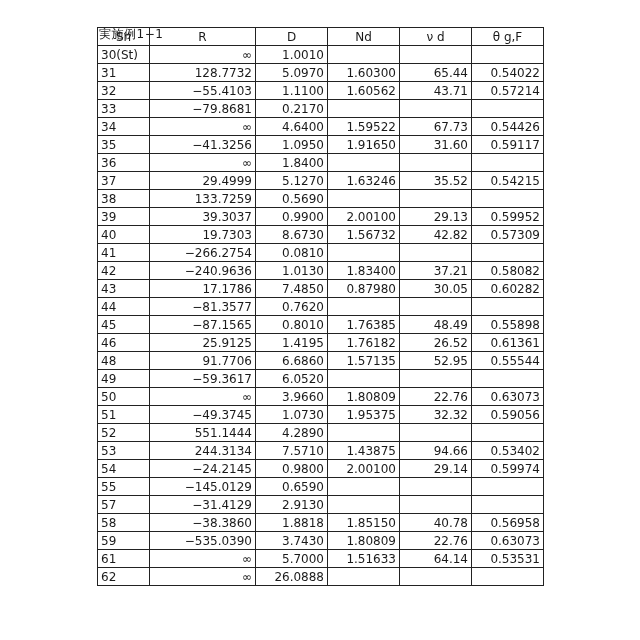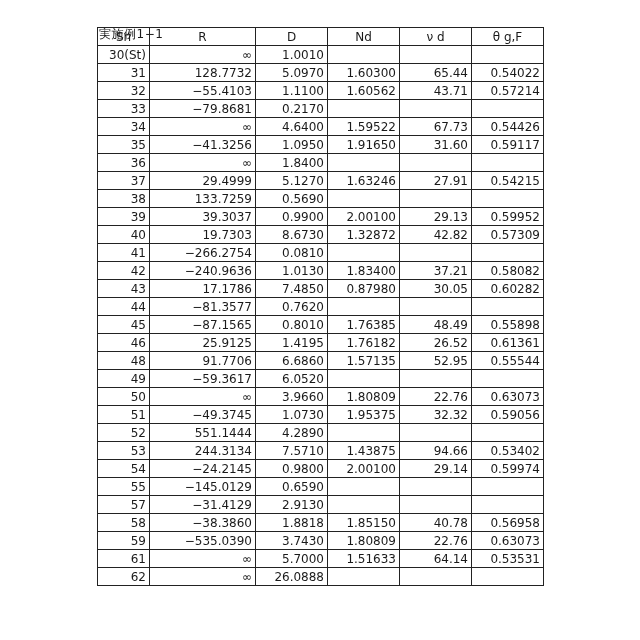--- a/index.html
+++ b/index.html
@@ -3,21 +3,21 @@
 <meta charset="utf-8">
 <style>
   html, body { margin: 0; padding: 0; background: #ffffff; }
   body { width: 640px; height: 640px; position: relative; overflow: hidden;
          font-family: "DejaVu Sans", "Liberation Sans", sans-serif; color: #1a1a1a; }
   .title { position: absolute; left: 99px; top: 26px; font-size: 12px; font-weight: normal; letter-spacing: 0.5px; }
   table { position: absolute; left: 97px; top: 27px; border-collapse: collapse; table-layout: fixed;
           font-size: 12px; font-family: "DejaVu Sans", "Liberation Sans", sans-serif; }
   td, th { border: 1px solid #222; height: 17px; padding: 0 3px; font-weight: normal; white-space: nowrap; overflow: hidden; }
   th { text-align: center; }
-  td.c-sn { text-align: right; }
+  td.c-sn { text-align: left; }
   td.num { text-align: right; }
   col.w-sn { width: 52px; }
   col.w-r { width: 106px; }
   col.w-d { width: 72px; }
   col.w-nd { width: 72px; }
   col.w-vd { width: 72px; }
   col.w-th { width: 72px; }
 </style>
 </head>
 <body>
@@ -98,21 +98,21 @@
         <td class="num">1.8400</td>
         <td class="num"></td>
         <td class="num"></td>
         <td class="num"></td>
       </tr>
       <tr>
         <td class="c-sn">37</td>
         <td class="num">29.4999</td>
         <td class="num">5.1270</td>
         <td class="num">1.63246</td>
-        <td class="num">27.91</td>
+        <td class="num">35.52</td>
         <td class="num">0.54215</td>
       </tr>
       <tr>
         <td class="c-sn">38</td>
         <td class="num">133.7259</td>
         <td class="num">0.5690</td>
         <td class="num"></td>
         <td class="num"></td>
         <td class="num"></td>
       </tr>
@@ -121,21 +121,21 @@
         <td class="num">39.3037</td>
         <td class="num">0.9900</td>
         <td class="num">2.00100</td>
         <td class="num">29.13</td>
         <td class="num">0.59952</td>
       </tr>
       <tr>
         <td class="c-sn">40</td>
         <td class="num">19.7303</td>
         <td class="num">8.6730</td>
-        <td class="num">1.32872</td>
+        <td class="num">1.56732</td>
         <td class="num">42.82</td>
         <td class="num">0.57309</td>
       </tr>
       <tr>
         <td class="c-sn">41</td>
         <td class="num">−266.2754</td>
         <td class="num">0.0810</td>
         <td class="num"></td>
         <td class="num"></td>
         <td class="num"></td>

